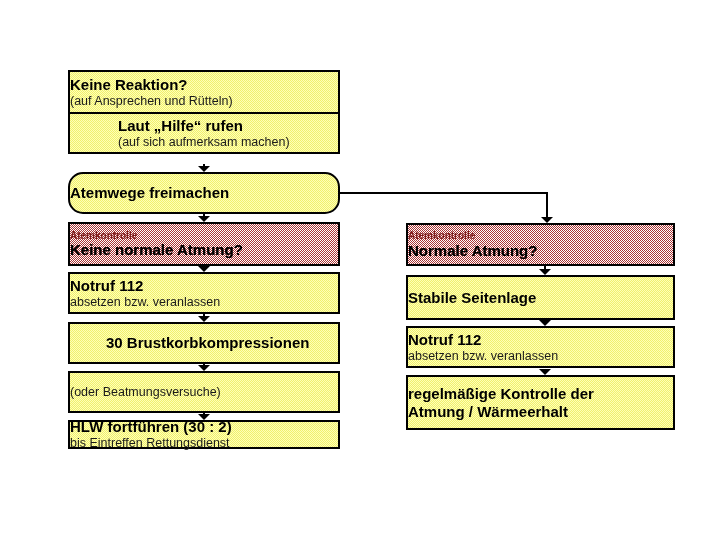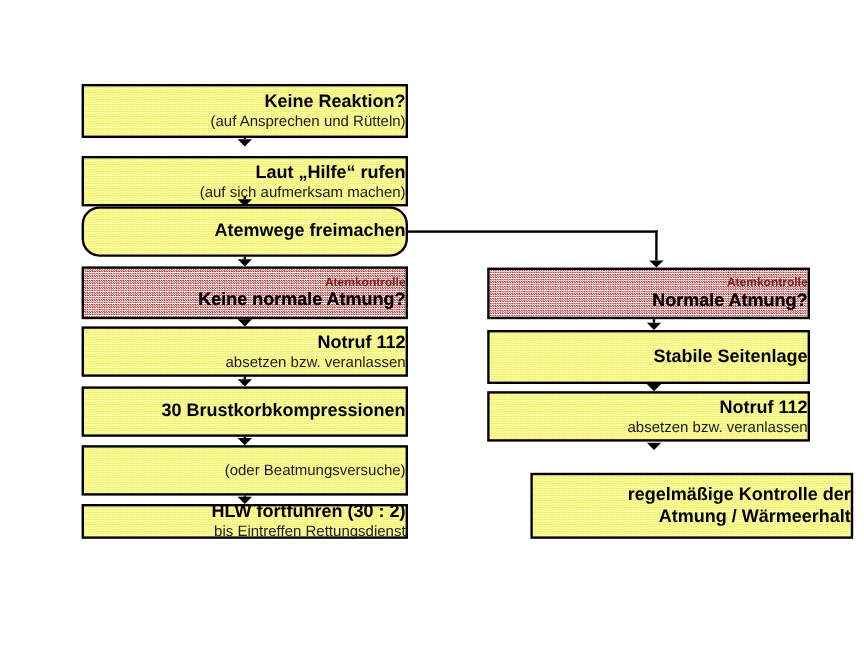--- a/index.html
+++ b/index.html
@@ -12,52 +12,52 @@
     overflow: hidden;
   }
   .box {
     position: absolute;
     box-sizing: border-box;
     left: 68px;
     width: 272px;
     border: 2px solid var(--box-border, #000);
     display: flex;
     flex-direction: column;
-    align-items: flex-end;
+    align-items: flex-start;
     justify-content: center;
     text-align: center;
     line-height: 1.15;
   }
   .box.right { left: 406px; width: 269px; }
   .box.yellow {
     background-image: conic-gradient(var(--yellow-a) 0 25%, var(--yellow-b) 0 50%, var(--yellow-a) 0 75%, var(--yellow-b) 0 100%);
     background-size: 2px 2px;
   }
   .box.pink {
     background-image: conic-gradient(var(--pink-a) 0 25%, var(--pink-b) 0 50%, var(--pink-a) 0 75%, var(--pink-b) 0 100%);
     background-size: 2px 2px;
   }
   .title { font-weight: bold; font-size: 15px; color: #000; }
   .subtitle { font-size: 12.5px; color: #1a1a1a; margin-top: 1px; }
   .plabel { font-size: 10px; color: var(--pink-label, #7d1d1d); font-weight: bold; }
   .pink .title { text-shadow: 0 0 0.4px #3a0a0a; }
 
   
   .lb1 { top: 70px;  height: 45px; }
-  .lb2 { top: 130px; height: 42px; }
+  .lb2 { top: 112px; height: 42px; padding-left: 48px; }
   .lb3 { top: 172px; height: 42px; border-radius: 15px; }
   .lb4 { top: 222px; height: 44px; }
   .lb5 { top: 272px; height: 42px; }
   .lb6 { top: 322px; height: 42px; padding-left: 36px; }
   .lb7 { top: 371px; height: 42px; }
   .lb8 { top: 420px; height: 29px; }
   .rb1 { top: 223px; height: 43px; }
   .rb2 { top: 275px; height: 45px; }
   .rb3 { top: 326px; height: 42px; }
-  .rb4 { top: 394px; height: 55px; margin-left: 36px; }
+  .rb4 { top: 375px; height: 55px; }
 
   .arrow {
     position: absolute;
     width: 12px;
     display: flex;
     flex-direction: column;
     align-items: center;
   }
   .arrow .stem { width: 2px; flex: 1 1 auto; background: var(--line, #000); }
   .arrow .head {

